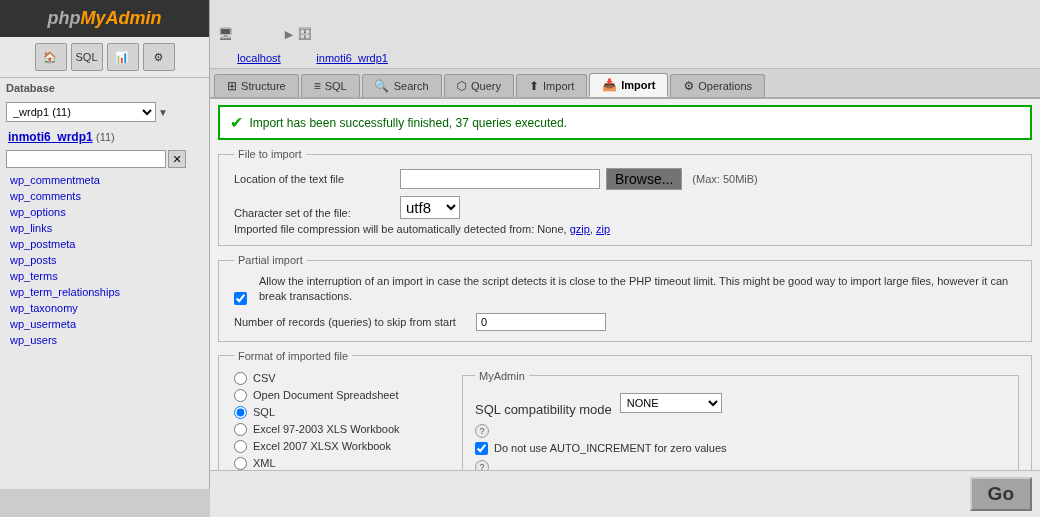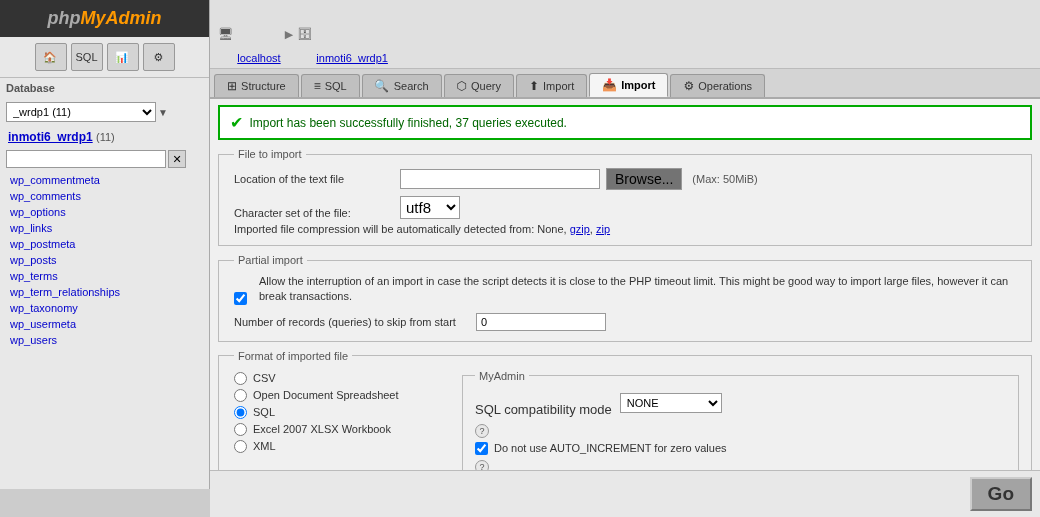--- a/index.html
+++ b/index.html
@@ -242,20 +242,24 @@
               <input type="radio" name="format" class="format-radio" style="">
               <span class="format-label">CSV</span>
             </div>
             <div class="format-item">
               <input type="radio" name="format" class="format-radio" style="">
               <span class="format-label">Open Document Spreadsheet</span>
             </div>
             <div class="format-item">
               <input type="radio" name="format" checked="" class="format-radio" style="">
               <span class="format-label">SQL</span>
+            </div>
+            <div class="format-item">
+              <input type="radio" name="format" class="format-radio" style="">
+              <span class="format-label">Excel 97-2003 XLS Workbook</span>
             </div>
             <div class="format-item">
               <input type="radio" name="format" class="format-radio" style="">
               <span class="format-label">Excel 2007 XLSX Workbook</span>
             </div>
             <div class="format-item">
               <input type="radio" name="format" class="format-radio" style="">
               <span class="format-label">XML</span>
             </div>
           </div>

